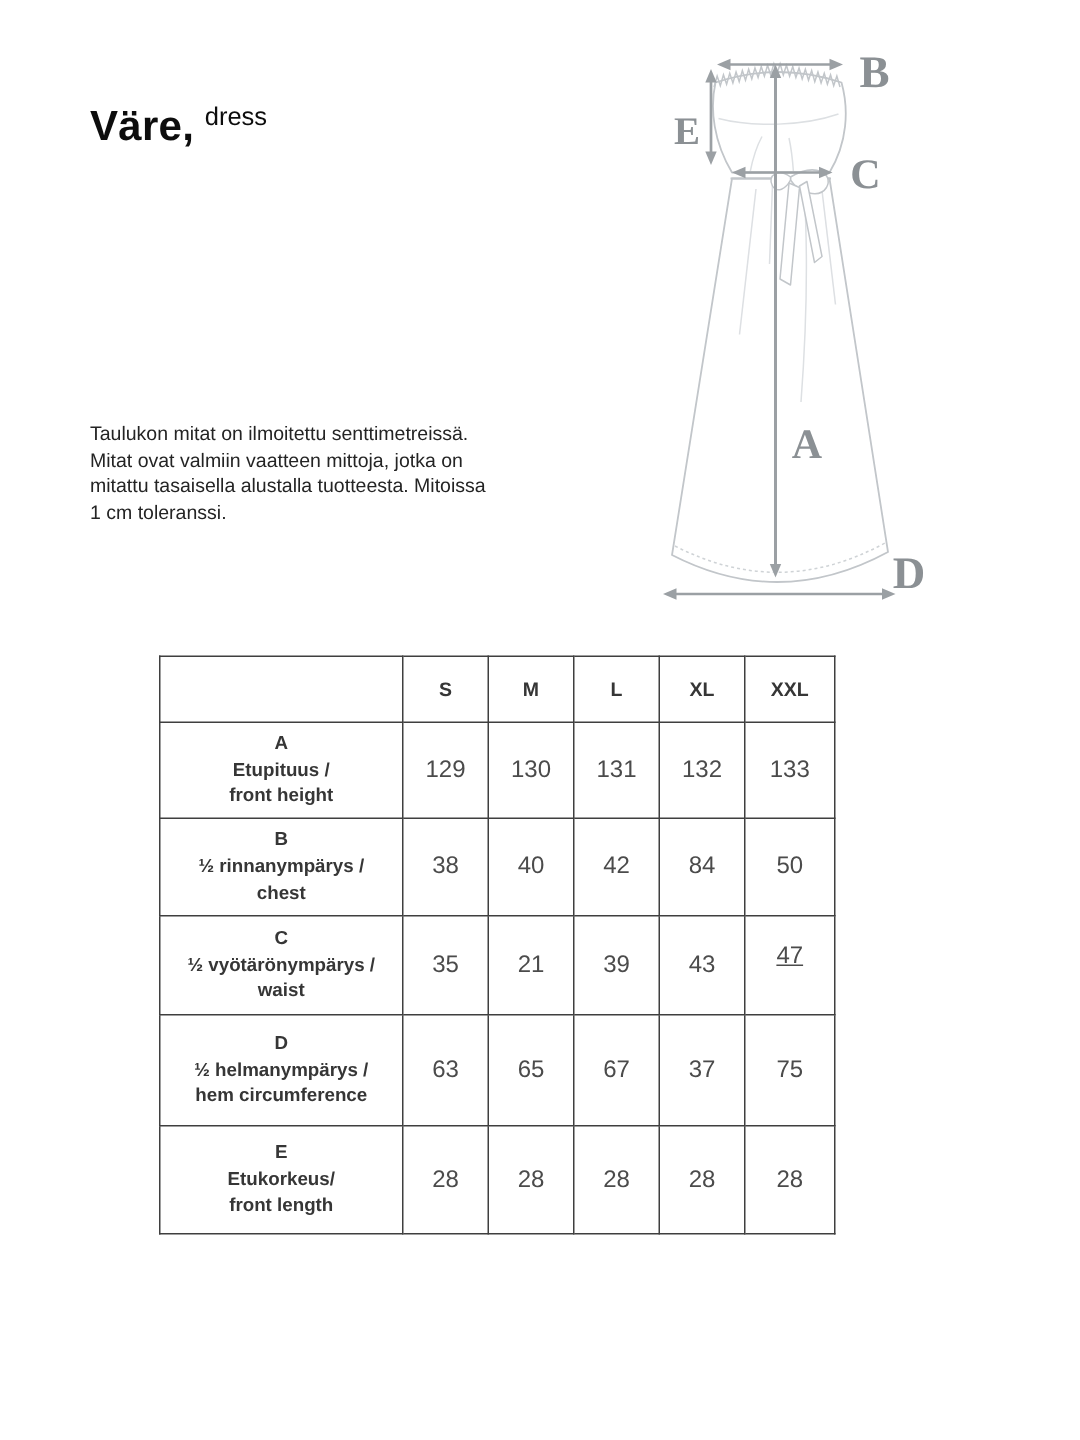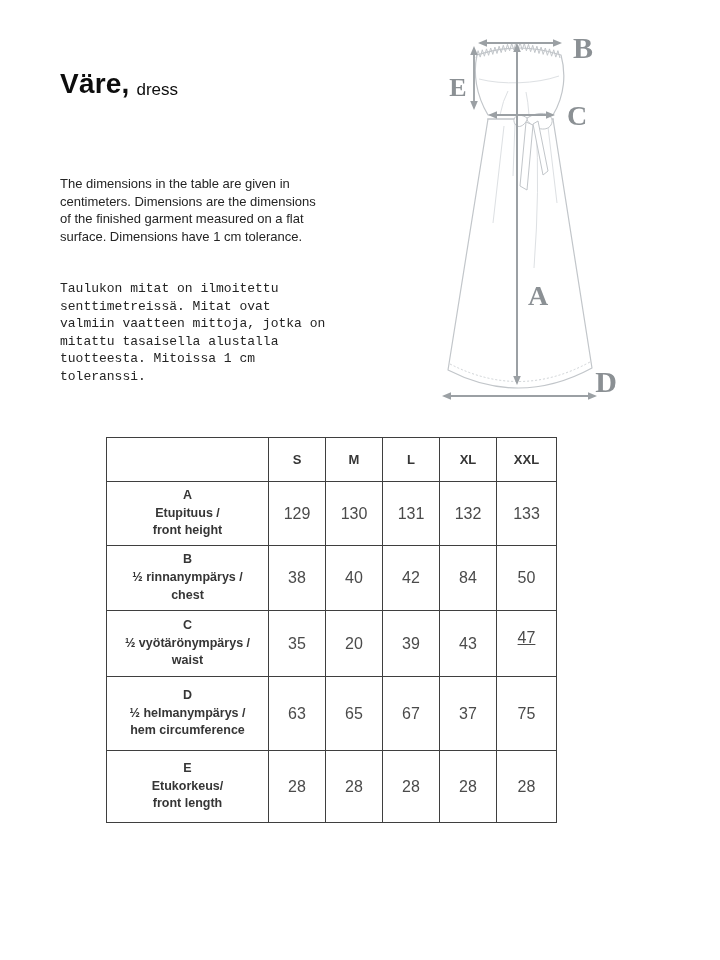--- a/index.html
+++ b/index.html
@@ -1,27 +1,27 @@
 <!DOCTYPE html>
 <html><head>
 <meta charset="utf-8">
 <style>
   html,body{margin:0;padding:0;background:#ffffff;}
   .page{
     position:relative;width:720px;height:960px;background:#ffffff;overflow:hidden;
     font-family:"Liberation Sans",sans-serif;color:#232323;
   }
   
-  .title-block{position:absolute;left:60px;top:68px;display:flex;align-items:flex-end;}
+  .title-block{position:absolute;left:60px;top:68px;display:flex;align-items:flex-start;}
   .title-main{font-size:28px;font-weight:bold;color:#0d0d0d;letter-spacing:0.2px;}
   .title-sub{font-size:17px;font-weight:normal;color:#0d0d0d;margin-left:7px;}
   
   .para{position:absolute;left:60px;width:266px;font-size:13px;line-height:17.6px;color:#242424;}
   .para-en{top:162px;}
-  .para-fi{top:267px;font-family:Liberation Mono, monospace;}
+  .para-fi{top:267px;}
   
   .diagram{position:absolute;left:430px;top:28px;width:195px;height:385px;}
   .measure-letter{
     font-family:"Liberation Serif",serif;font-weight:bold;fill:#8b9094;
   }
   
   .size-table{
     position:absolute;left:106px;top:437px;border-collapse:collapse;table-layout:fixed;
   }
   .size-table td,.size-table th{
@@ -41,21 +41,20 @@
 </head>
 <body>
 
 <div class="page">
 
   <div class="title-block">
     <span class="title-main">Väre,</span>
     <span class="title-sub">dress</span>
   </div>
 
-  <p class="para para-en">The dimensions in the table are given in centimeters. Dimensions are the dimensions of the finished garment measured on a flat surface. Dimensions have 1 cm tolerance.</p>
   <p class="para para-fi">Taulukon mitat on ilmoitettu senttimetreissä. Mitat ovat valmiin vaatteen mittoja, jotka on mitattu tasaisella alustalla tuotteesta. Mitoissa 1 cm toleranssi.</p>
 
   <svg class="diagram" viewBox="0 0 195 385" width="195" height="385">
 
     <g fill="#ffffff" stroke="#c2c6ca" stroke-width="1.2" stroke-linejoin="round">
 
       <path d="M58,91 L18,342 Q90,379 162,340 L123,91 Z"></path>
 
       <path d="M47,27 Q89,13 131,27 C136,45 135,67 123,87 L58,87 C46,67 43,45 47,27 Z"></path>
 
@@ -172,21 +171,21 @@
         <td class="val">50</td>
       </tr>
 
       <tr class="h-c">
         <td class="rowlabel">
           <div>C</div>
           <div>½  vyötärönympärys /</div>
           <div>waist</div>
         </td>
         <td class="val">35</td>
-        <td class="val">20</td>
+        <td class="val">21</td>
         <td class="val">39</td>
         <td class="val">43</td>
         <td class="val raised">47</td>
       </tr>
 
       <tr class="h-d">
         <td class="rowlabel">
           <div>D</div>
           <div>½  helmanympärys /</div>
           <div>hem circumference</div>

